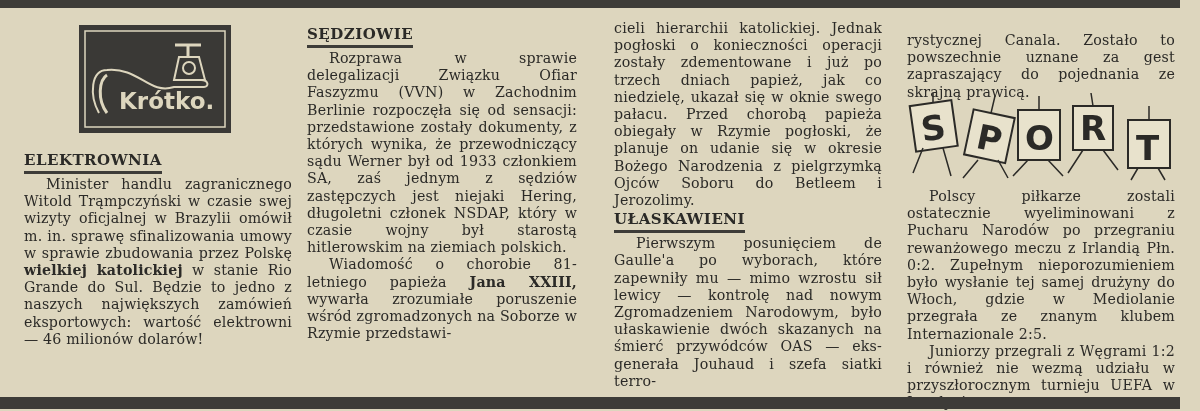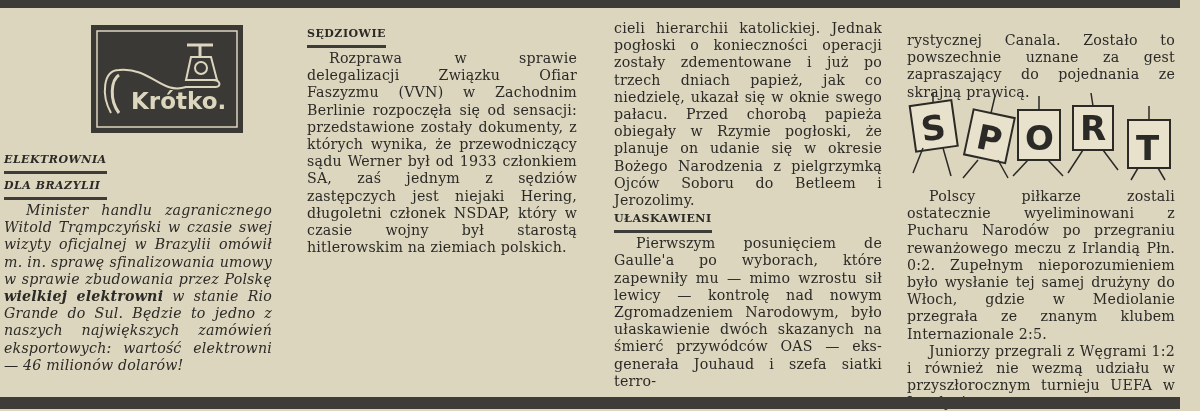--- a/index.html
+++ b/index.html
@@ -5,57 +5,57 @@
   html,body{margin:0;padding:0;}
   body{width:1200px;height:411px;background:#ddd6be;position:relative;overflow:hidden;
        font-family:"DejaVu Serif","Liberation Serif",serif;color:#2b2a27;}
   .bar{position:absolute;left:0;background:#3d3c38;}
   .bar.top{top:0;height:8px;width:1180px;}
   .bar.bottom{top:397px;height:12px;width:1180px;}
   .col{position:absolute;font-size:14.2px;line-height:17.2px;letter-spacing:0.2px;}
   .col p{margin:0;text-align:justify;text-align-last:left;text-indent:22px;}
   .col p.noindent{text-indent:0;}
   .col p b{font-weight:bold;}
-  .head{font-family:"DejaVu Serif","Liberation Serif",serif;font-weight:bold;font-size:11px;
+  .head{font-family:"DejaVu Serif","Liberation Serif",serif;font-weight:bold;font-size:15px;
         letter-spacing:0.5px;line-height:20px;display:inline-block;}
   .head .line{display:block;border-bottom:3px solid #3d3c38;padding-bottom:1px;margin-bottom:2px;}
-  .logo{position:absolute;left:79px;top:25px;width:152px;width:152px;height:108px;background:#3a3936;margin-left:12px;}
+  .logo{position:absolute;left:79px;top:25px;width:152px;width:152px;height:108px;background:#3a3936;}
   .logo svg{width:100%;height:100%;}
   .sport{position:absolute;left:903px;top:88px;width:285px;height:96px;}
 </style>
 </head>
 <body>
 
 <div class="bar top"></div>
 
 <div class="logo">
   <svg viewBox="0 0 152 108">
     <rect x="6" y="6" width="140" height="96" fill="none" stroke="#ddd6be" stroke-width="1.5"></rect>
     <path d="M20 88 C10 70 12 45 28 45 C60 42 70 70 95 62 L125 62 C130 62 130 55 122 55" fill="none" stroke="#ddd6be" stroke-width="2"></path>
     <path d="M28 50 C20 55 18 75 28 88" fill="none" stroke="#ddd6be" stroke-width="3"></path>
     <path d="M95 55 L100 32 L120 32 L126 55 Z" fill="none" stroke="#ddd6be" stroke-width="2"></path>
     <circle cx="110" cy="43" r="6" fill="none" stroke="#ddd6be" stroke-width="2"></circle>
     <path d="M96 20 L122 20 M109 20 L109 32" stroke="#ddd6be" stroke-width="3"></path>
     <text x="40" y="84" fill="#ddd6be" font-family="DejaVu Sans, sans-serif" font-size="23" font-weight="bold">Krótko.</text>
   </svg>
 </div>
 
-<div class="col" style="left:4px;top:150px;width:268px;font-style:italic;">
+<div class="col" style="left:24px;top:150px;width:268px;">
   <div class="head">
     <span class="line">ELEKTROWNIA</span>
-    <span class="line">DLA BRAZYLII</span>
   </div>
-  <p><span>Minister handlu zagranicznego Witold Trąmpczyński w czasie swej wizyty oficjalnej w Brazylii omówił m. in. sprawę sfinalizowania umowy w sprawie zbudowania przez Polskę </span><b>wielkiej elektrowni</b><span> w stanie Rio Grande do Sul. Będzie to jedno z naszych największych zamówień eksportowych: wartość elektrowni — 46 milionów dolarów!</span></p>
+  <p><span>Minister handlu zagranicznego Witold Trąmpczyński w czasie swej wizyty oficjalnej w Brazylii omówił m. in. sprawę sfinalizowania umowy w sprawie zbudowania przez Polskę </span><b>wielkiej katolickiej</b><span> w stanie Rio Grande do Sul. Będzie to jedno z naszych największych zamówień eksportowych: wartość elektrowni — 46 milionów dolarów!</span></p>
 </div>
 
 <div class="col" style="left:307px;top:24px;width:270px;">
   <div class="head">
     <span class="line">SĘDZIOWIE</span>
   </div>
   <p>Rozprawa w sprawie delegalizacji Związku Ofiar Faszyzmu (VVN) w Zachodnim Berlinie rozpoczęła się od sensacji: przedstawione zostały dokumenty, z których wynika, że przewodniczący sądu Werner był od 1933 członkiem SA, zaś jednym z sędziów zastępczych jest niejaki Hering, długoletni członek NSDAP, który w czasie wojny był starostą hitlerowskim na ziemiach polskich.</p>
+  <p><span>Wiadomość o chorobie 81-letniego papieża </span><b>Jana XXIII,</b><span> wywarła zrozumiałe poruszenie wśród zgromadzonych na Soborze w Rzymie przedstawi-</span></p>
 </div>
 
 <div class="col" style="left:614px;top:20px;width:268px;">
   <p class="noindent">cieli hierarchii katolickiej. Jednak pogłoski o konieczności operacji zostały zdementowane i już po trzech dniach papież, jak co niedzielę, ukazał się w oknie swego pałacu. Przed chorobą papieża obiegały w Rzymie pogłoski, że planuje on udanie się w okresie Bożego Narodzenia z pielgrzymką Ojców Soboru do Betleem i Jerozolimy.</p>
   <div class="head" style="margin-top:0;">
     <span class="line">UŁASKAWIENI</span>
   </div>
   <p>Pierwszym posunięciem de Gaulle'a po wyborach, które zapewniły mu — mimo wzrostu sił lewicy — kontrolę nad nowym Zgromadzeniem Narodowym, było ułaskawienie dwóch skazanych na śmierć przywódców OAS — eks-generała Jouhaud i szefa siatki terro-</p>
 </div>
 

